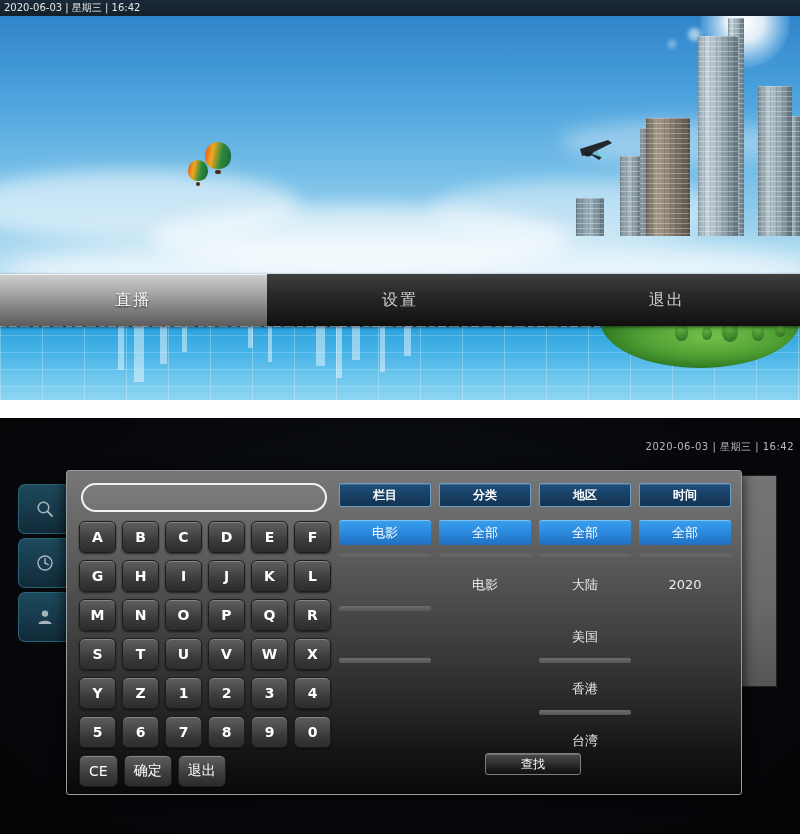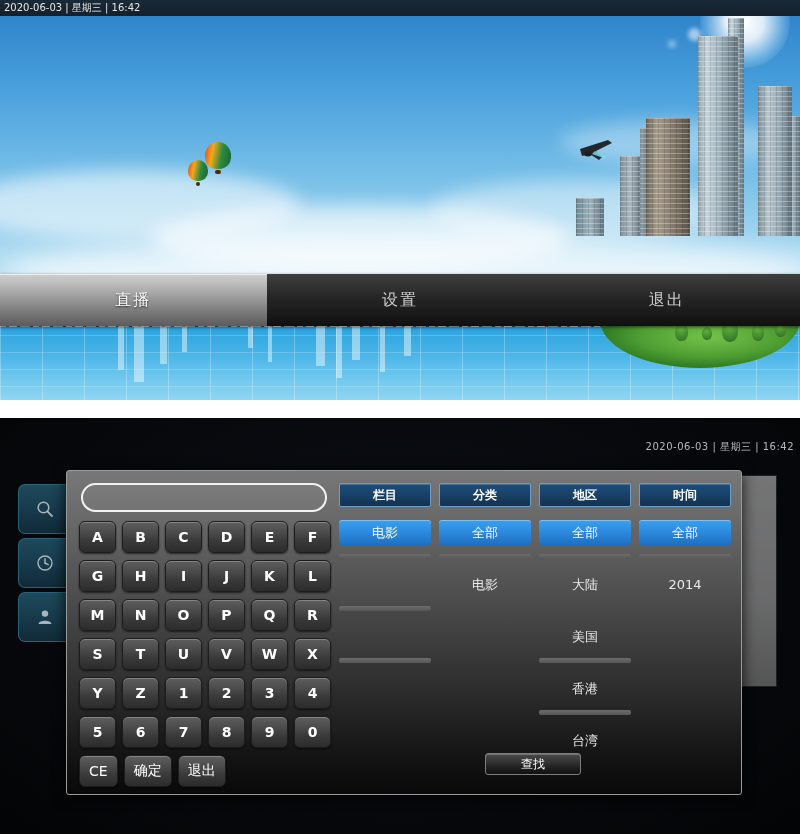--- a/index.html
+++ b/index.html
@@ -365,21 +365,21 @@
         <div class="fitem sep"></div>
         <div class="fitem">香港</div>
         <div class="fitem sep"></div>
         <div class="fitem">台湾</div>
       </div>
 
       <div class="fcol">
         <div class="fhead">时间</div>
         <div class="fitem sel">全部</div>
         <div class="fitem sep"></div>
-        <div class="fitem">2014</div>
+        <div class="fitem">2020</div>
         <div class="fitem blank"></div>
         <div class="fitem"></div>
         <div class="fitem blank"></div>
         <div class="fitem"></div>
       </div>
     </div>
 
     <div class="find-btn">查找</div>
   </div>
 </div>

